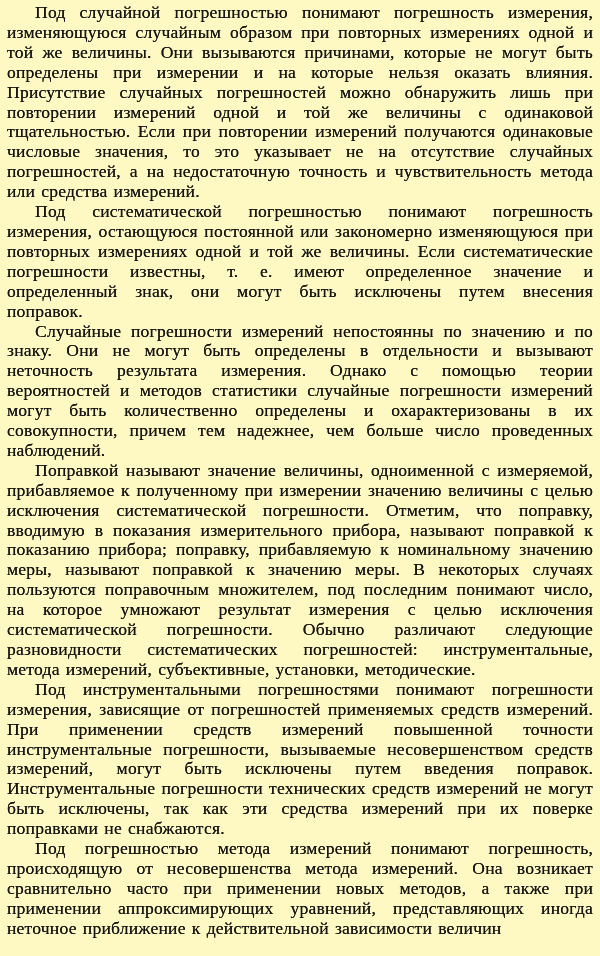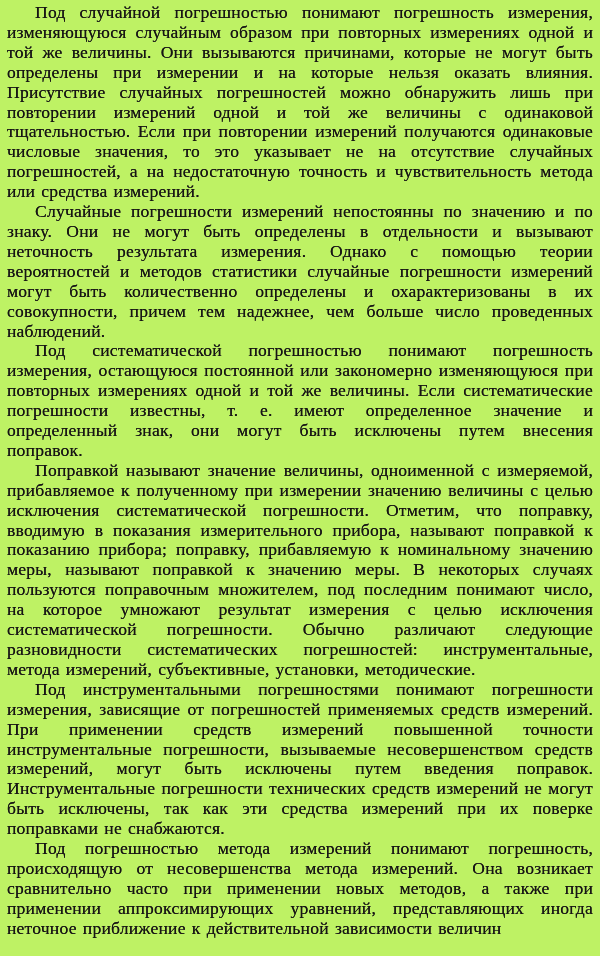--- a/index.html
+++ b/index.html
@@ -5,21 +5,21 @@
   html, body {
     margin: 0;
     padding: 0;
     background: #f7f7f4;
   }
   .page {
     position: relative;
     width: 600px;
     height: 956px;
     box-sizing: border-box;
-    background: #bef264;
+    background: #fef9c3;
     overflow: hidden;
     padding: 3px 7px 0 7px;
   }
   .body-text {
     font-family: "Liberation Serif", "DejaVu Serif", serif;
     font-size: 17.6px;
     line-height: 19.9px;
     color: #161513;
     text-align: justify;
     letter-spacing: 0.2px;
@@ -32,19 +32,19 @@
     padding: 0;
     text-indent: 28px;
   }
 </style>
 </head>
 <body>
 
 <div class="page">
   <div class="body-text">
     <p>Под случайной погрешностью понимают погрешность измерения, изменяющуюся случайным образом при повторных измерениях одной и той же величины. Они вызываются причинами, которые не могут быть определены при измерении и на которые нельзя оказать влияния. Присутствие случайных погрешностей можно обнаружить лишь при повторении измерений одной и той же величины с одинаковой тщательностью. Если при повторении измерений получаются одинаковые числовые значения, то это указывает не на отсутствие случайных погрешностей, а на недостаточную точность и чувствительность метода или средства измерений.</p>
+    <p>Под систематической погрешностью понимают погрешность измерения, остающуюся постоянной или закономерно изменяющуюся при повторных измерениях одной и той же величины. Если систематические погрешности известны, т. е. имеют определенное значение и определенный знак, они могут быть исключены путем внесения поправок.</p>
     <p>Случайные погрешности измерений непостоянны по значению и по знаку. Они не могут быть определены в отдельности и вызывают неточность результата измерения. Однако с помощью теории вероятностей и методов статистики случайные погрешности измерений могут быть количественно определены и охарактеризованы в их совокупности, причем тем надежнее, чем больше число проведенных наблюдений.</p>
-    <p>Под систематической погрешностью понимают погрешность измерения, остающуюся постоянной или закономерно изменяющуюся при повторных измерениях одной и той же величины. Если систематические погрешности известны, т. е. имеют определенное значение и определенный знак, они могут быть исключены путем внесения поправок.</p>
     <p>Поправкой называют значение величины, одноименной с измеряемой, прибавляемое к полученному при измерении значению величины с целью исключения систематической погрешности. Отметим, что поправку, вводимую в показания измерительного прибора, называют поправкой к показанию прибора; поправку, прибавляемую к номинальному значению меры, называют поправкой к значению меры. В некоторых случаях пользуются поправочным множителем, под последним понимают число, на которое умножают результат измерения с целью исключения систематической погрешности. Обычно различают следующие разновидности систематических погрешностей: инструментальные, метода измерений, субъективные, установки, методические.</p>
     <p>Под инструментальными погрешностями понимают погрешности измерения, зависящие от погрешностей применяемых средств измерений. При применении средств измерений повышенной точности инструментальные погрешности, вызываемые несовершенством средств измерений, могут быть исключены путем введения поправок. Инструментальные погрешности технических средств измерений не могут быть исключены, так как эти средства измерений при их поверке поправками не снабжаются.</p>
     <p>Под погрешностью метода измерений понимают погрешность, происходящую от несовершенства метода измерений. Она возникает сравнительно часто при применении новых методов, а также при применении аппроксимирующих уравнений, представляющих иногда неточное приближение к действительной зависимости величин</p>
   </div>
 </div>
 
 </body></html>

